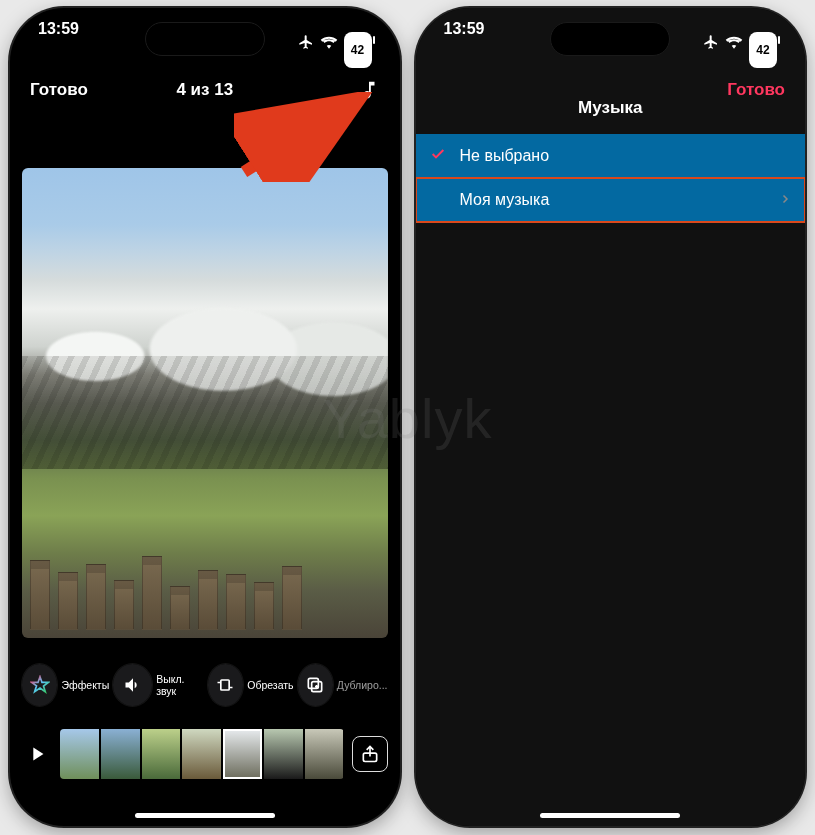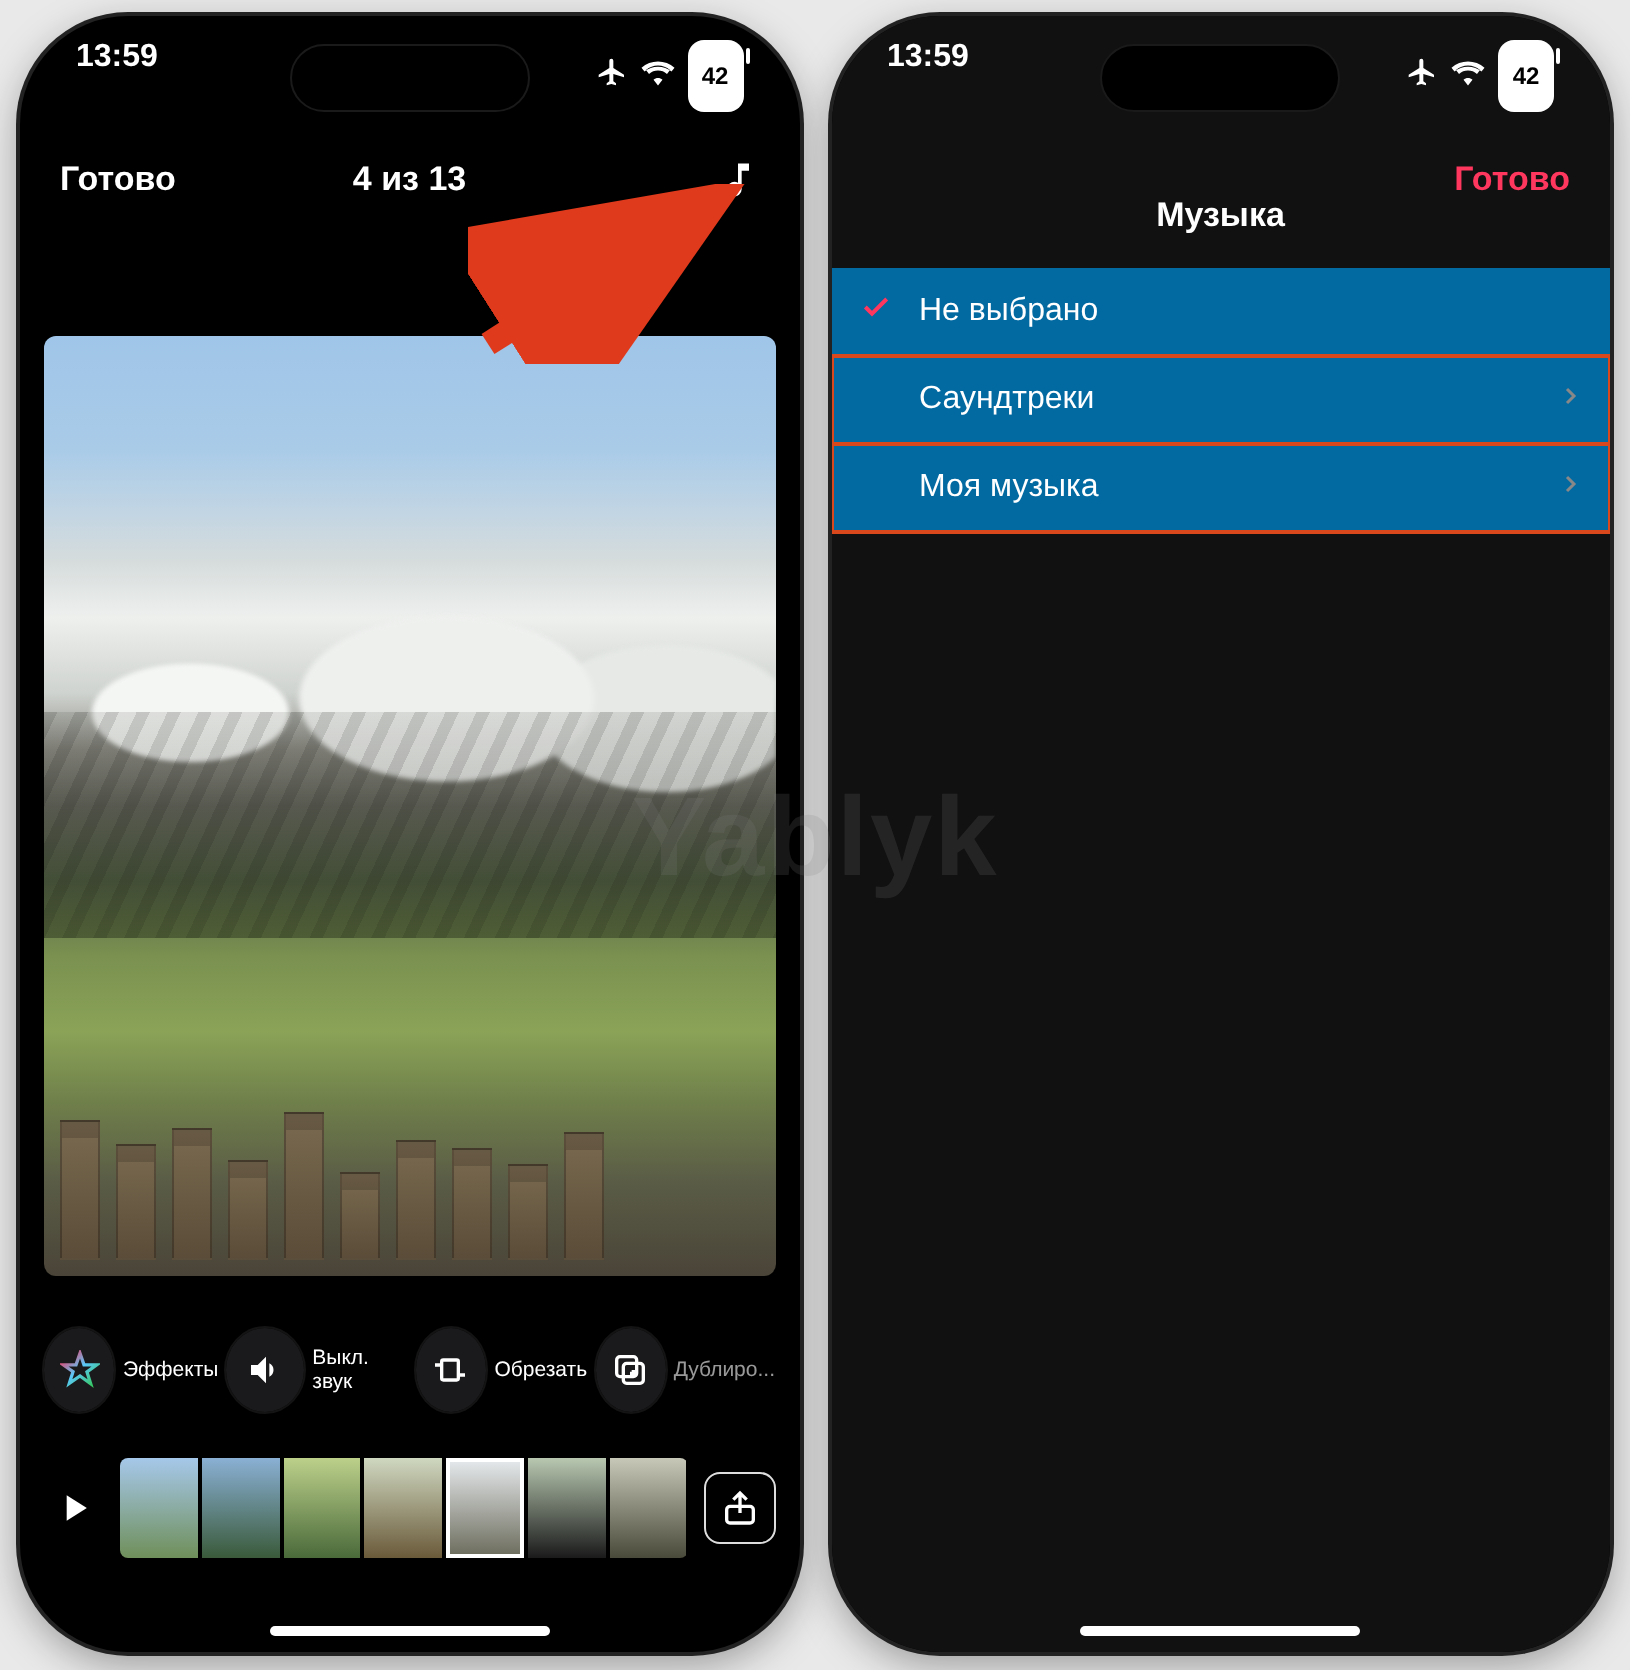--- a/index.html
+++ b/index.html
@@ -67,20 +67,21 @@
     }
     .status-right { display: flex; align-items: center; gap: 6px; }
     .battery-pill {
       display: inline-flex; align-items: center; justify-content: center;
       background: #fff; color: #000;
       border-radius: 8px;
       font-size: 12px; font-weight: 700;
       padding: 18px 5px;
       min-width: 28px; height: 16px;
       position: relative;
+      margin-top: 12px;
     }
     .battery-pill::after {
       content: ""; position: absolute; right: -3px; top: 4px;
       width: 2px; height: 8px; background: #fff; border-radius: 1px;
     }
     .home-indicator {
       position: absolute;
       bottom: 8px; left: 50%;
       transform: translateX(-50%);
       width: 140px; height: 5px;
@@ -243,21 +244,21 @@
     .screen2-bg {
       position: absolute; inset: 0;
       background: #111;
     }
 
     .watermark {
       position: absolute;
       left: 50%; top: 50%;
       transform: translate(-50%, -50%);
       font-size: 56px;
-      font-weight: 700;
+      font-weight: 400;
       color: rgba(130,130,130,.18);
       letter-spacing: 1px;
       pointer-events: none;
       z-index: 100;
     }
   </style>
 </head>
 <body>
 
 <div class="phones">
@@ -420,28 +421,20 @@
     <div class="list">
       <div class="row">
         <span class="check">
           <svg width="16" height="16" viewBox="0 0 24 24" fill="none" stroke="#ff375f" stroke-width="3">
               <path d="M4 12l5 5L20 6"></path>
             </svg>
         </span>
         <span>Не выбрано</span>
       </div>
       <div class="row hl">
-        <span>Саундтреки</span>
-        <span class="chev">
-          <svg width="12" height="12" viewBox="0 0 24 24" fill="none" stroke="#888" stroke-width="3">
-              <path d="M9 5l7 7-7 7"></path>
-            </svg>
-        </span>
-      </div>
-      <div class="row hl">
         <span>Моя музыка</span>
         <span class="chev">
           <svg width="12" height="12" viewBox="0 0 24 24" fill="none" stroke="#888" stroke-width="3">
               <path d="M9 5l7 7-7 7"></path>
             </svg>
         </span>
       </div>
     </div>
 
     <div class="home-indicator"></div>

